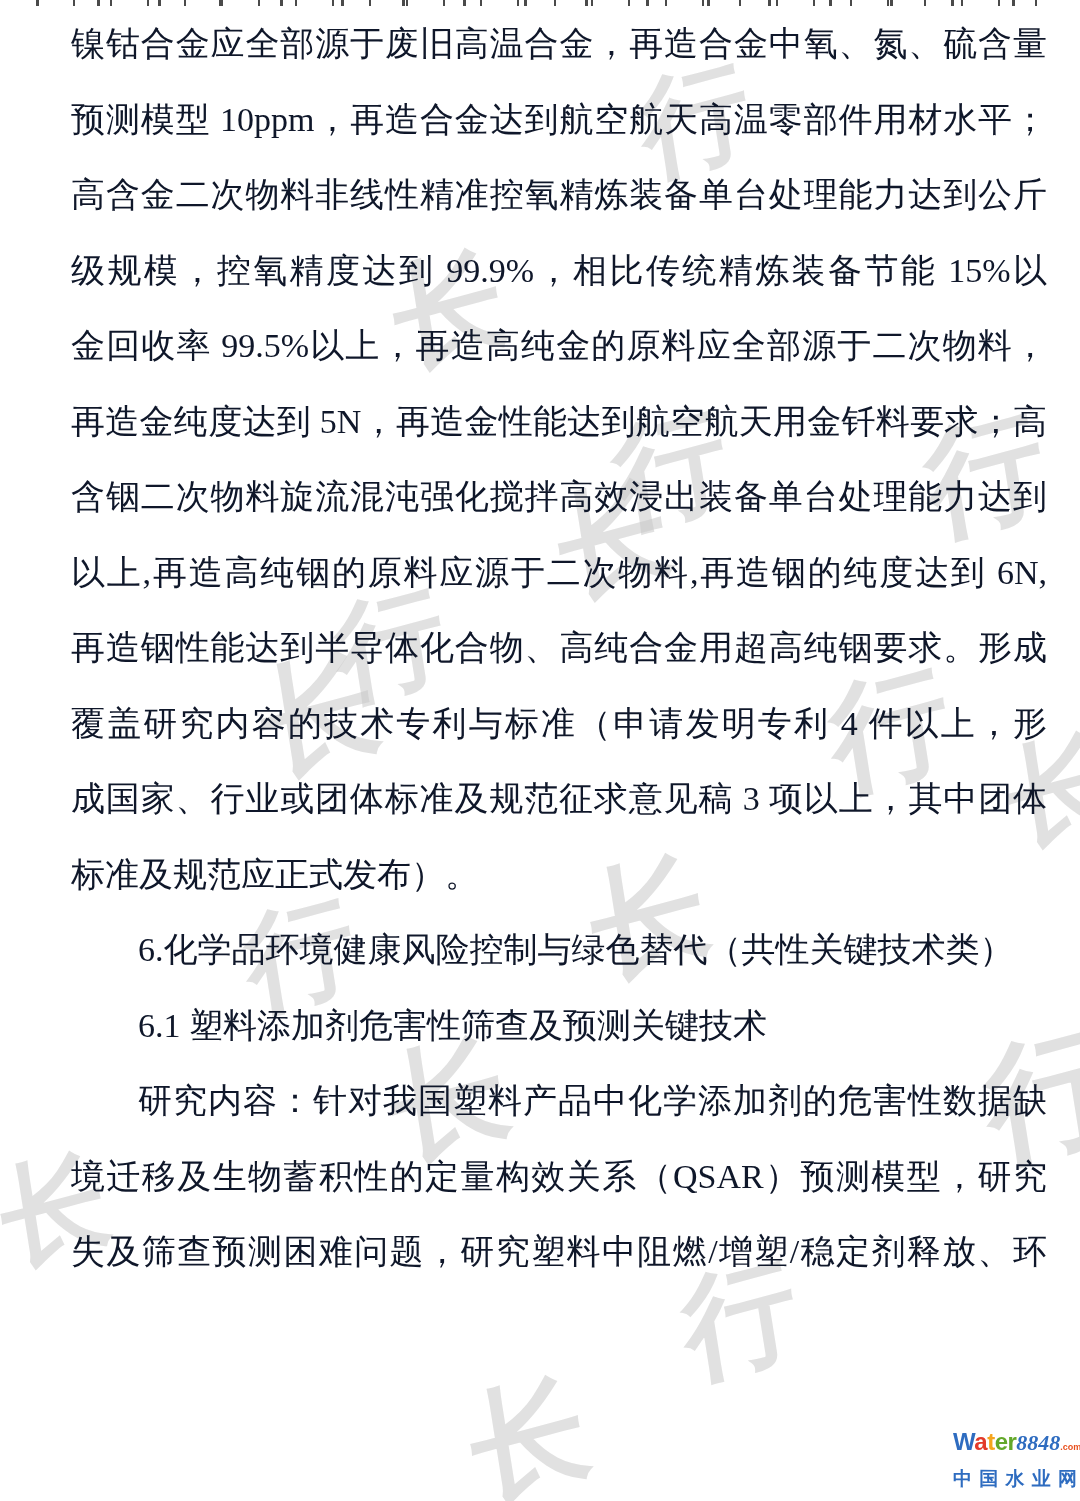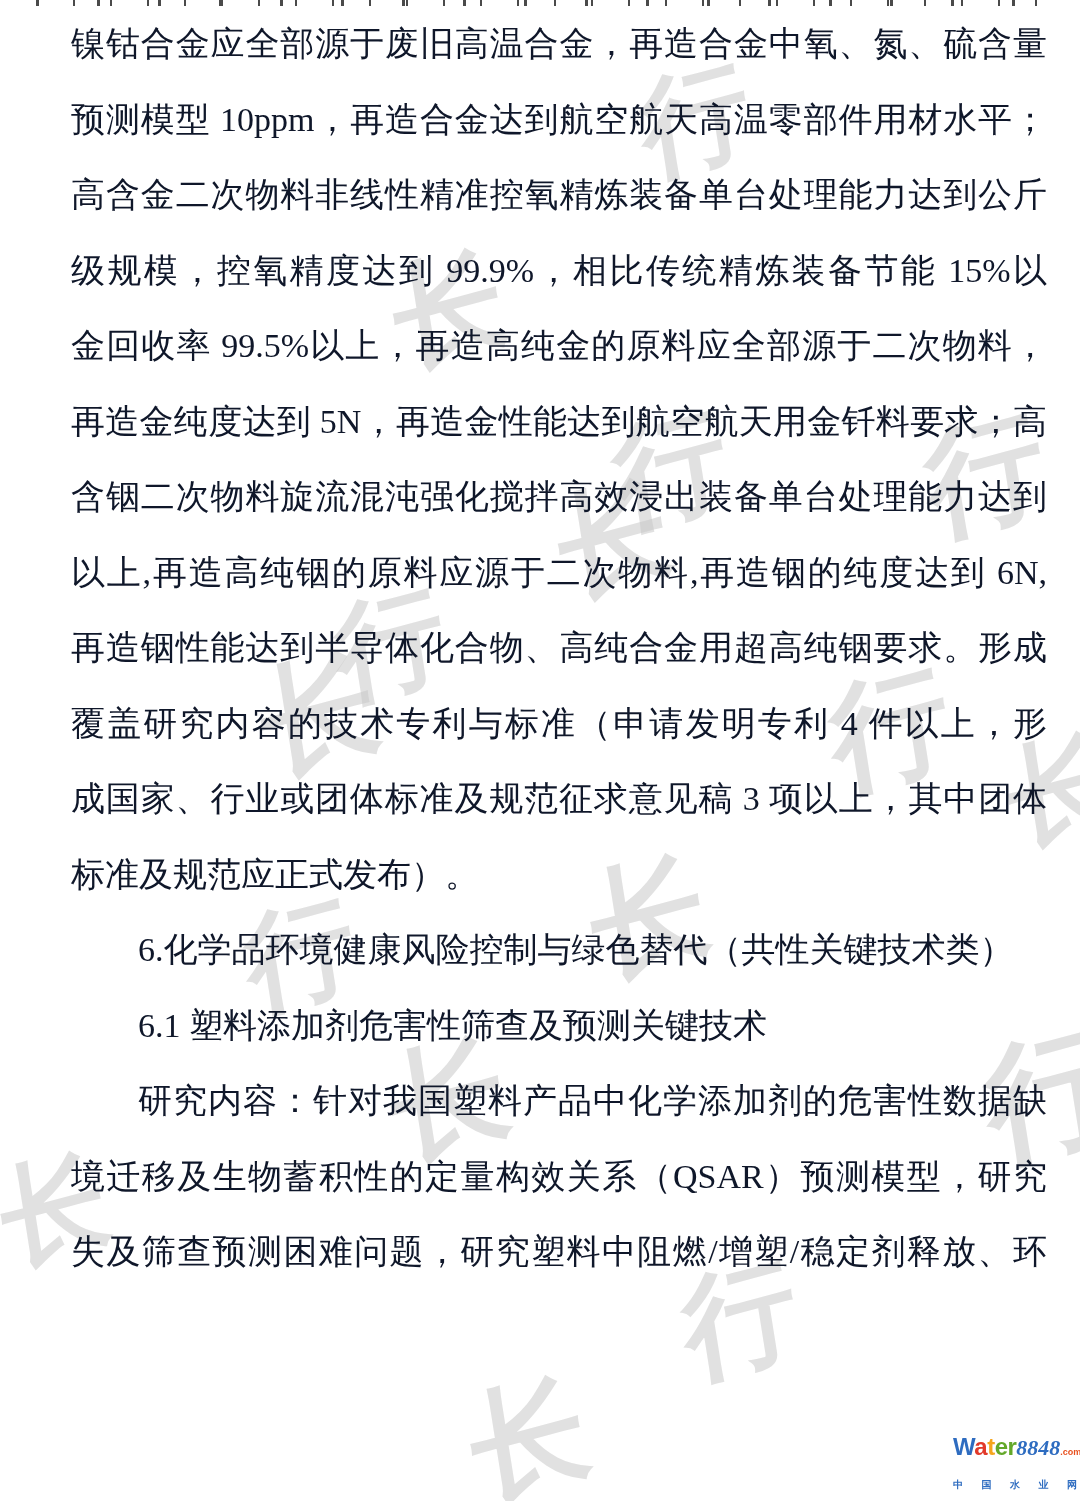--- a/index.html
+++ b/index.html
@@ -47,21 +47,21 @@
     font-family:"Liberation Sans","DejaVu Sans",sans-serif;
     text-decoration:none;cursor:pointer;
   }
   .logo-top{font-size:24px;font-weight:800;line-height:24px;white-space:nowrap;letter-spacing:-.5px;}
   .logo-top .l8{
     font-family:"Liberation Serif","DejaVu Serif",serif;
     font-style:italic;font-weight:700;font-size:22px;letter-spacing:0;
   }
   .logo-top .lcom{font-size:9px;font-weight:700;letter-spacing:0;}
   .logo-sub{
-    margin-top:14px;font-size:10px;font-weight:700;
+    margin-top:7px;font-size:19px;font-weight:700;
     text-align:justify;text-align-last:justify;text-justify:inter-character;
   }
 </style>
 </head>
 <body>
 
 <div class="page">
 
   <div class="wm-layer">
       <span class="wm" style="left: 695px; top: 120px; font-size: 110px; color: rgb(201, 201, 201);">行</span>

